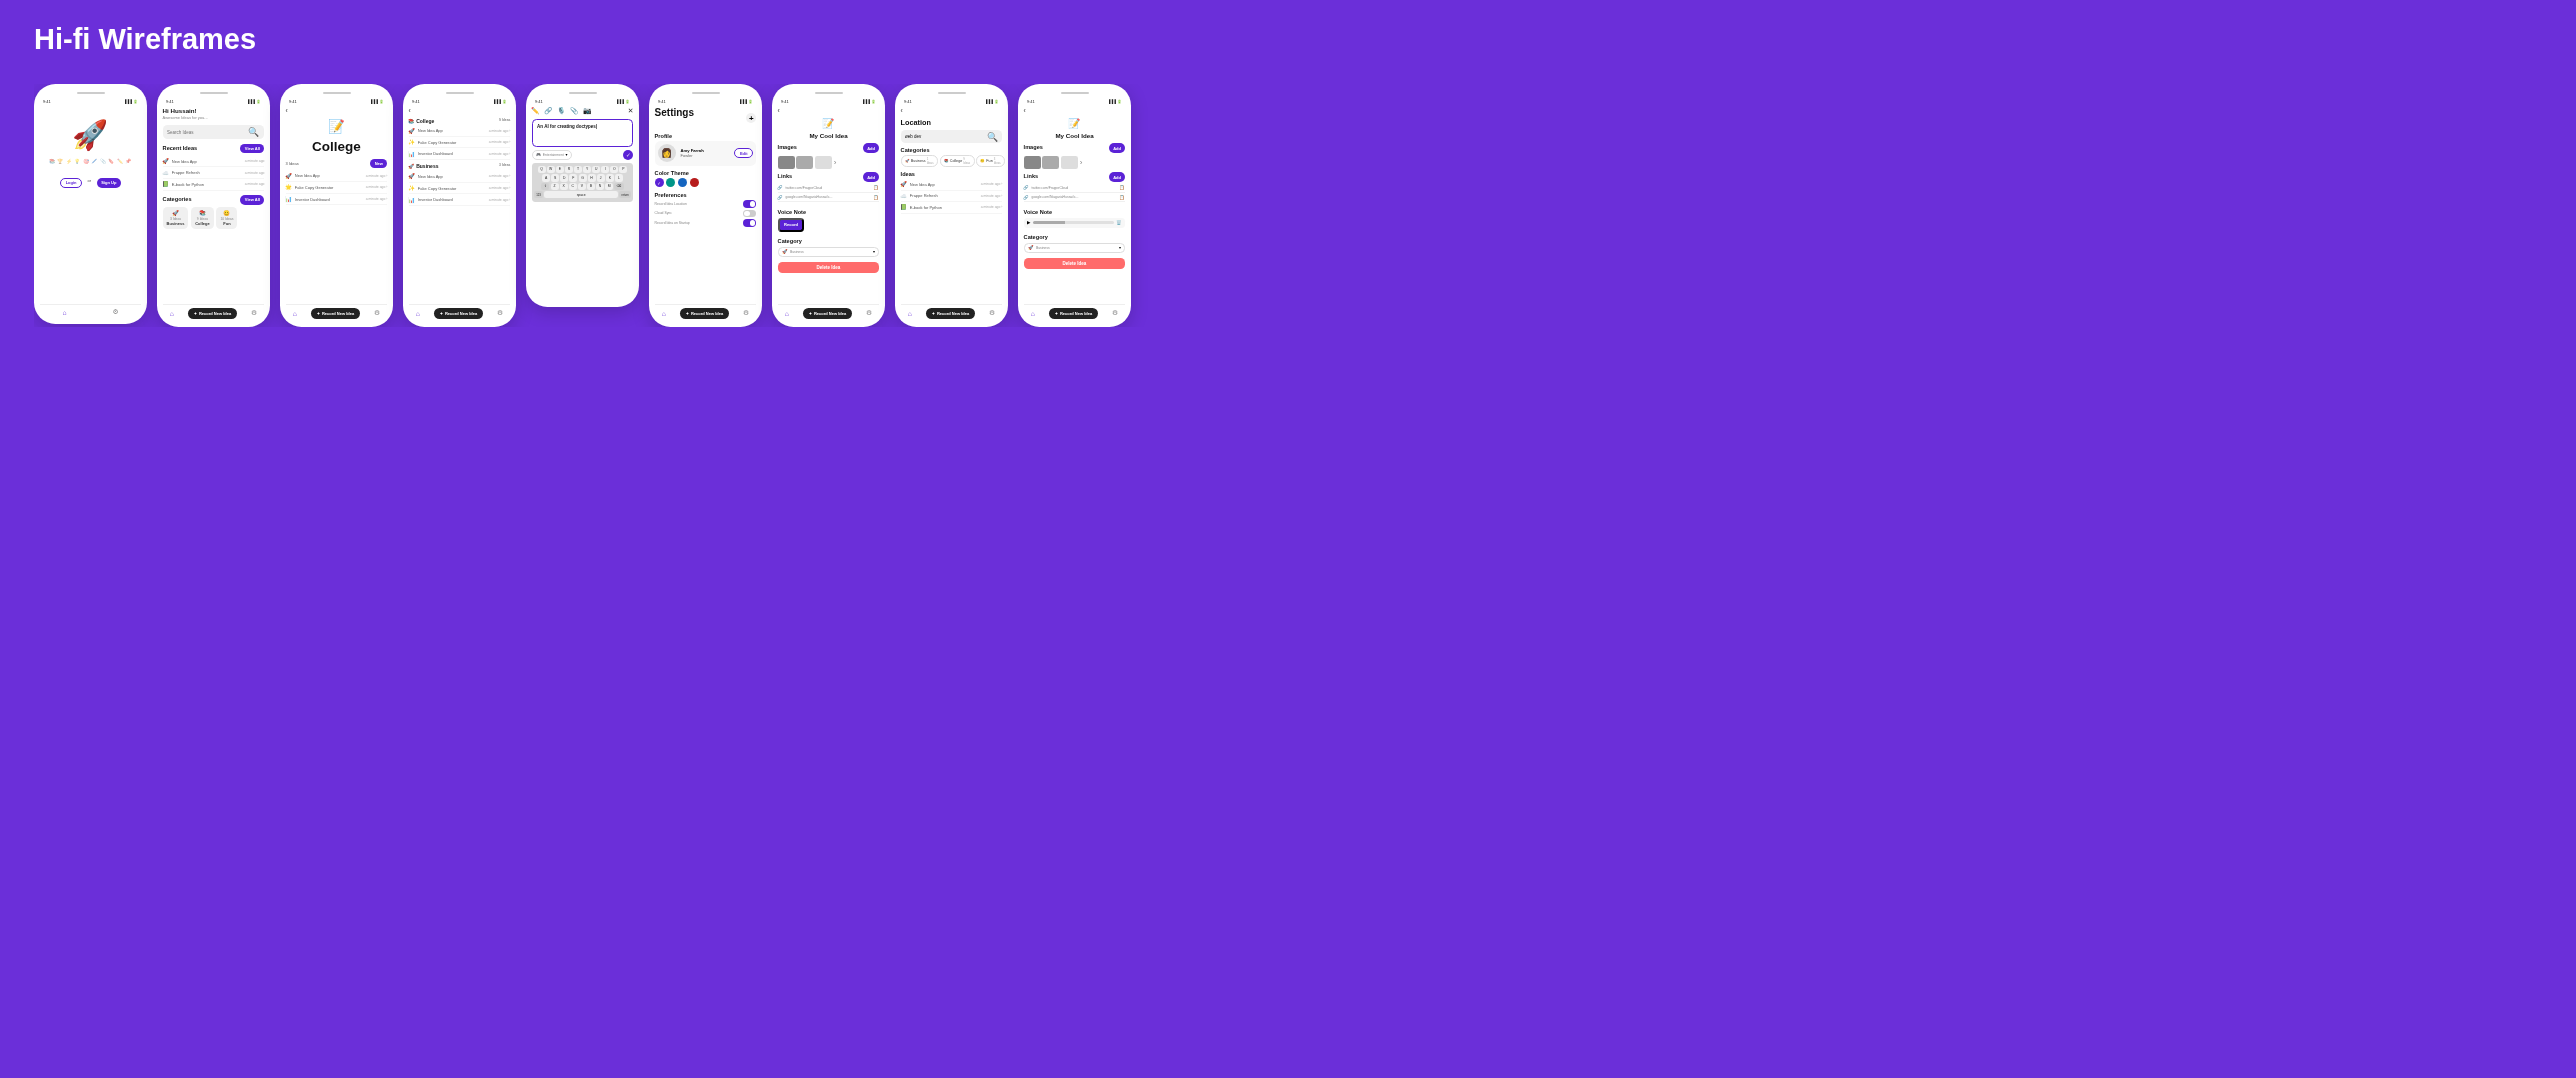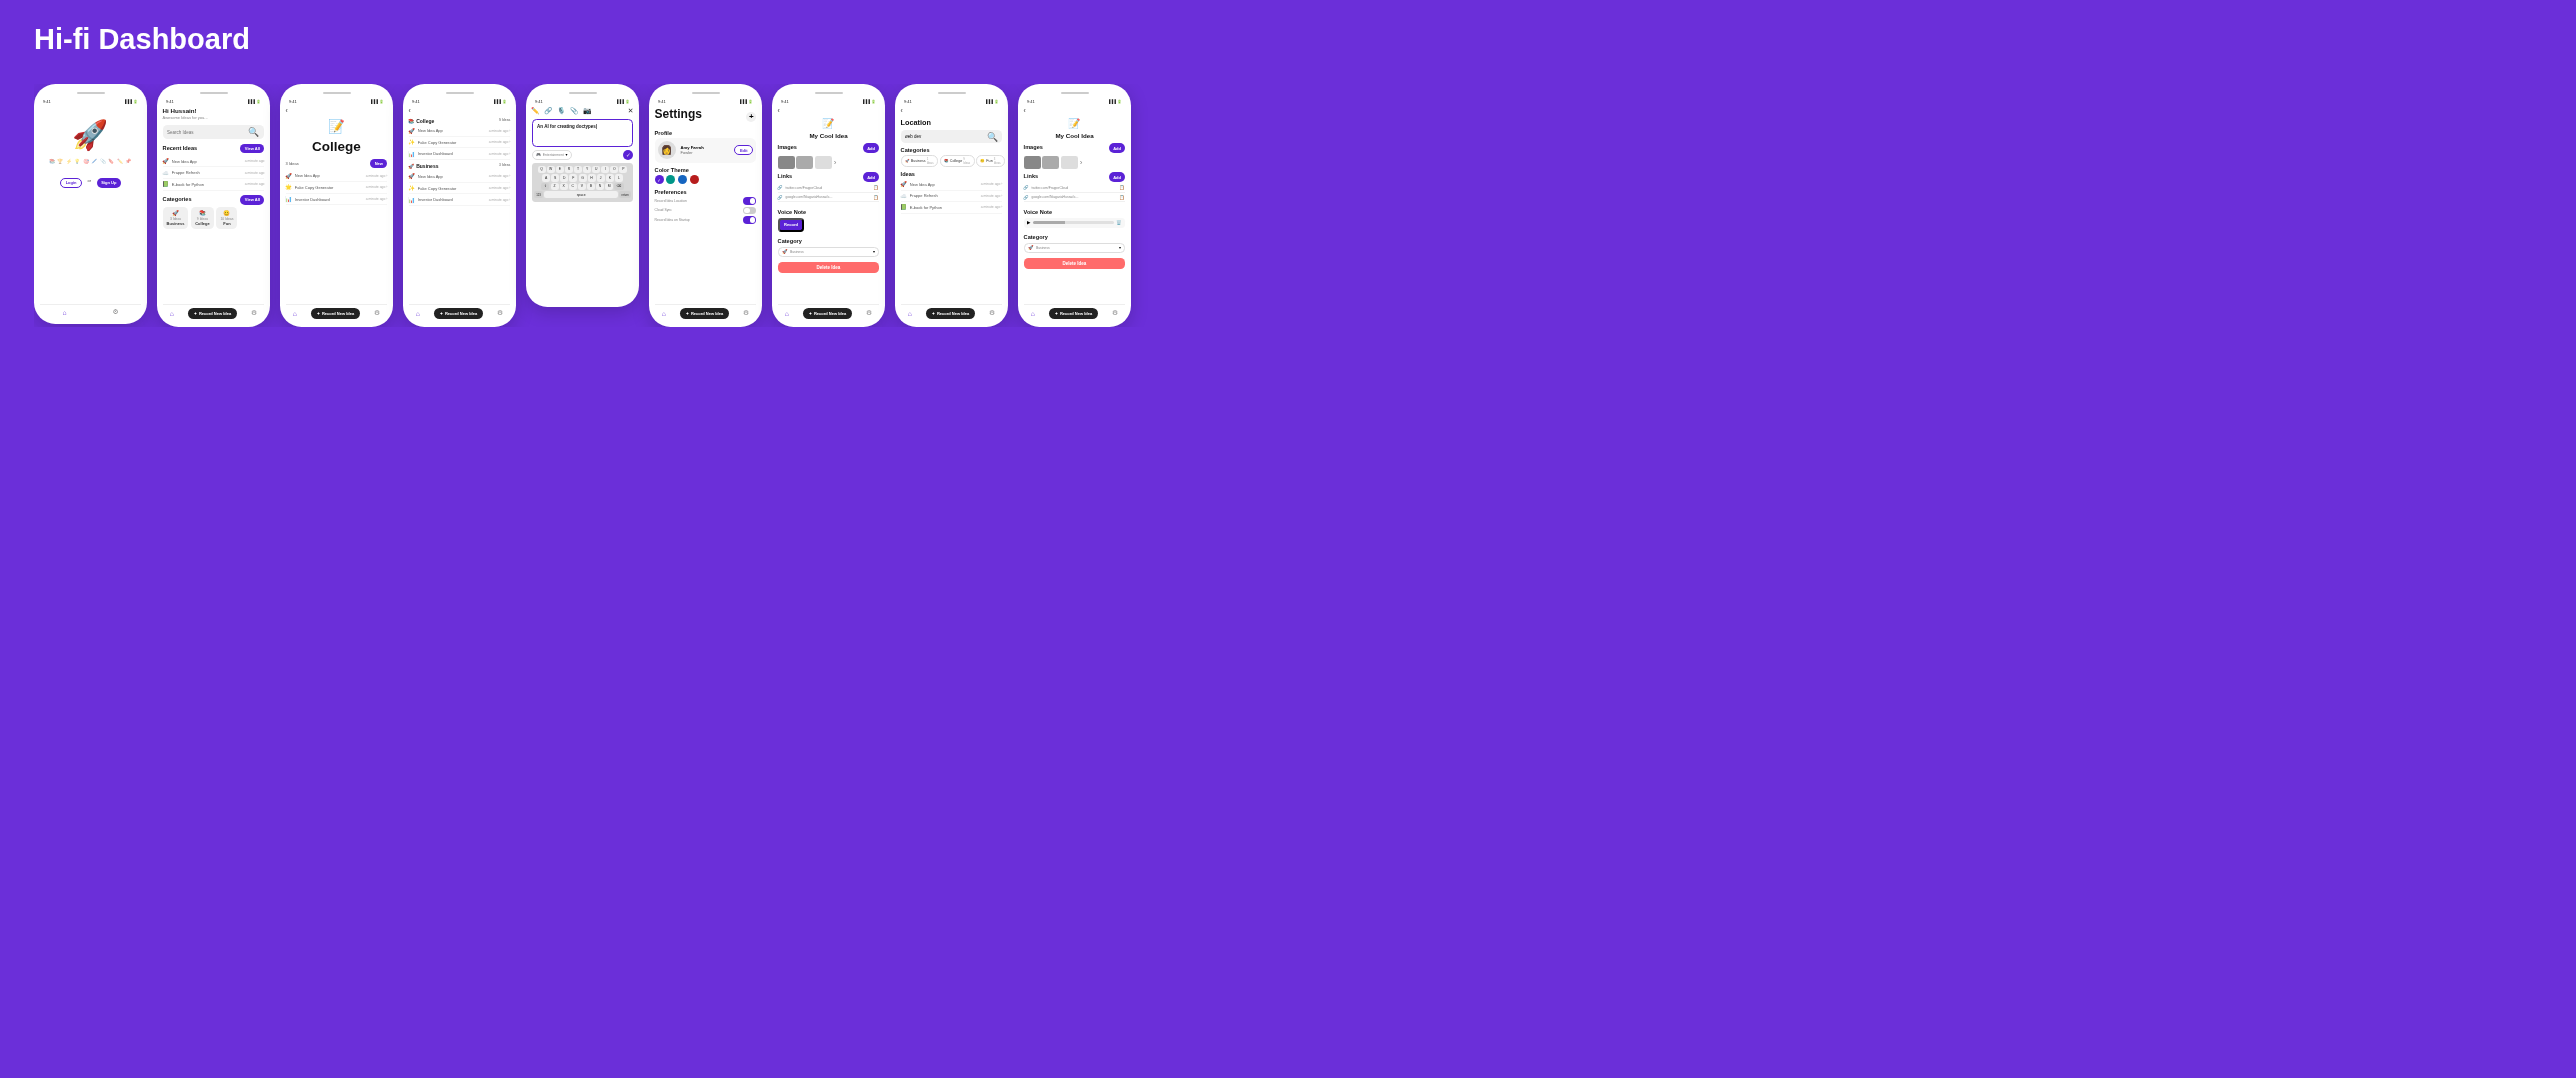--- a/index.html
+++ b/index.html
@@ -282,24 +282,24 @@
       padding: 1.7px 2.3px;
       font-size: 3.4px;
       text-align: center;
       min-width: 8px;
       color: #222;
     }
     .key.dark { background: #d0d0d0; }
     .key.space { flex: 1; }
     
     .settings-title {
-      font-size: 12px;
+      font-size: 10px;
       font-weight: 700;
       color: #111;
-      margin-bottom: 5px;
+      margin-bottom: 11px;
     }
     .profile-row {
       display: flex;
       align-items: center;
       gap: 4.5px;
       background: #f7f7f7;
       border-radius: 5.6px;
       padding: 3.4px;
       margin-bottom: 4.5px;
     }
@@ -476,21 +476,21 @@
       font-size: 3.7px;
       color: #333;
       display: flex;
       align-items: center;
       gap: 1.1px;
     }
   </style>
 </head>
 <body>
 
-<h1 class="page-title">Hi-fi Dashboard</h1>
+<h1 class="page-title">Hi-fi Wireframes</h1>
 
 <div class="wireframes-row">
 
   <div class="phone">
     <div class="phone-notch"></div>
     <div class="phone-status">
       <span>9:41</span>
       <span>▐▐▐ 🔋</span>
     </div>
     <div class="phone-content splash-screen">

